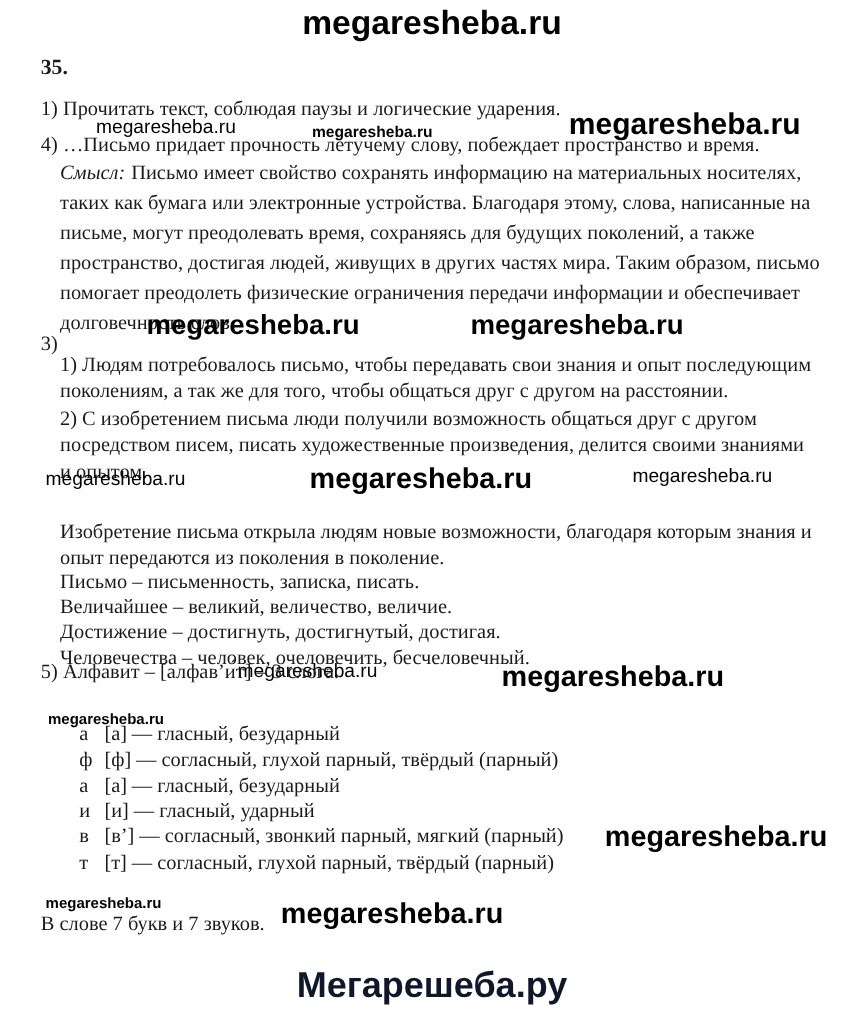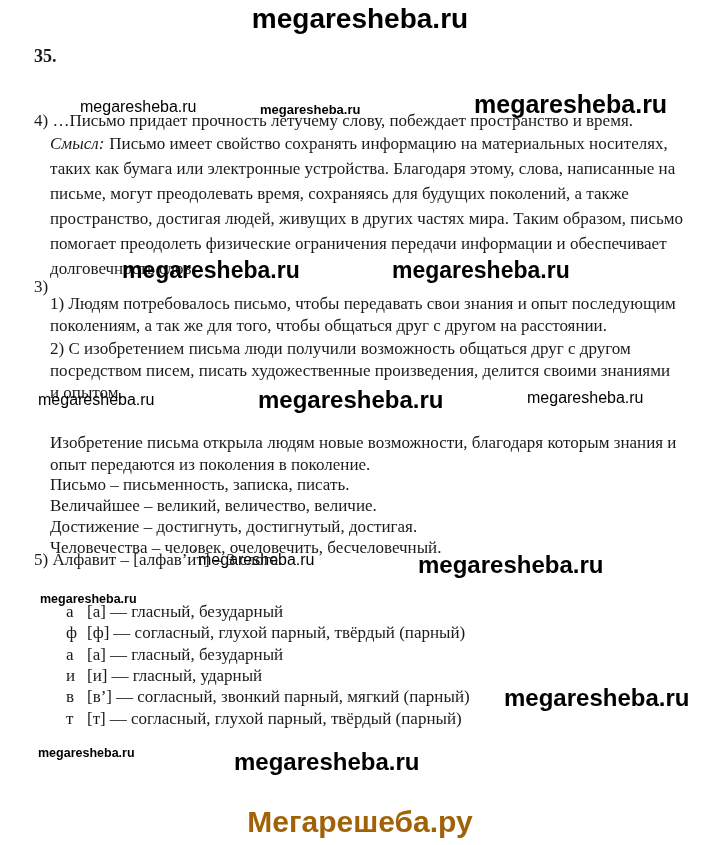--- a/index.html
+++ b/index.html
@@ -14,21 +14,21 @@
   .abs{position:absolute;}
 
   .site-header{
     top:3px;left:0;width:720px;text-align:center;
     font-family:"Liberation Sans", sans-serif;
     font-weight:700;font-size:28px;color:#000;
   }
   .site-footer{
     top:805px;left:0;width:720px;text-align:center;
     font-family:"Liberation Sans", sans-serif;
-    font-weight:700;font-size:30px;color:#a16207;
+    font-weight:700;font-size:30px;color:#0f172a;
   }
   .ex-num{top:46px;left:34px;font-weight:700;font-size:18px;}
   .bodyline{left:34px;width:684px;font-size:17px;line-height:22px;}
   .para{left:34px;width:684px;font-size:17px;white-space:pre-line;margin-left:16px;}
   .it{font-style:italic;}
   .lbl{margin-right:5px;}
 
   .l-item1{top:80px;}
   .l-item2{top:110px;}
   .p-meaning{top:131px;line-height:25px;}
@@ -68,20 +68,21 @@
 </style>
 </head>
 <body>
 
 <div class="page">
 
   <div class="abs site-header">megaresheba.ru</div>
 
   <div class="abs ex-num">35.</div>
 
+  <div class="abs bodyline l-item1">1) Прочитать текст, соблюдая паузы и логические ударения.</div>
 
   <div class="wm wm-a1">megaresheba.ru</div>
   <div class="wm wm-bold wm-a2">megaresheba.ru</div>
   <div class="wm wm-bold wm-a3">megaresheba.ru</div>
 
   <div class="abs bodyline l-item2">4) …Письмо придает прочность летучему слову, побеждает пространство и время.</div>
 
   <div class="abs para p-meaning"><span class="it lbl">Смысл:</span><span>Письмо имеет свойство сохранять информацию на материальных носителях,
 таких как бумага или электронные устройства. Благодаря этому, слова, написанные на
 письме, могут преодолевать время, сохраняясь для будущих поколений, а также
@@ -124,16 +125,17 @@
     <div class="phon-row"><span class="phon-letter">а</span><span class="phon-sound">[а]</span><span>— гласный, безударный</span></div>
     <div class="phon-row"><span class="phon-letter">и</span><span class="phon-sound">[и]</span><span>— гласный, ударный</span></div>
     <div class="phon-row"><span class="phon-letter">в</span><span class="phon-sound">[в’]</span><span>— согласный, звонкий парный, мягкий (парный)</span></div>
     <div class="phon-row"><span class="phon-letter">т</span><span class="phon-sound">[т]</span><span>— согласный, глухой парный, твёрдый (парный)</span></div>
   </div>
 
   <div class="wm wm-bold wm-f1">megaresheba.ru</div>
   <div class="wm wm-bold wm-g1">megaresheba.ru</div>
   <div class="wm wm-bold wm-g2">megaresheba.ru</div>
 
+  <div class="abs bodyline l-summary">В слове 7 букв и 7 звуков.</div>
 
   <div class="abs site-footer">Мегарешеба.ру</div>
 
 </div>
 
 </body></html>

